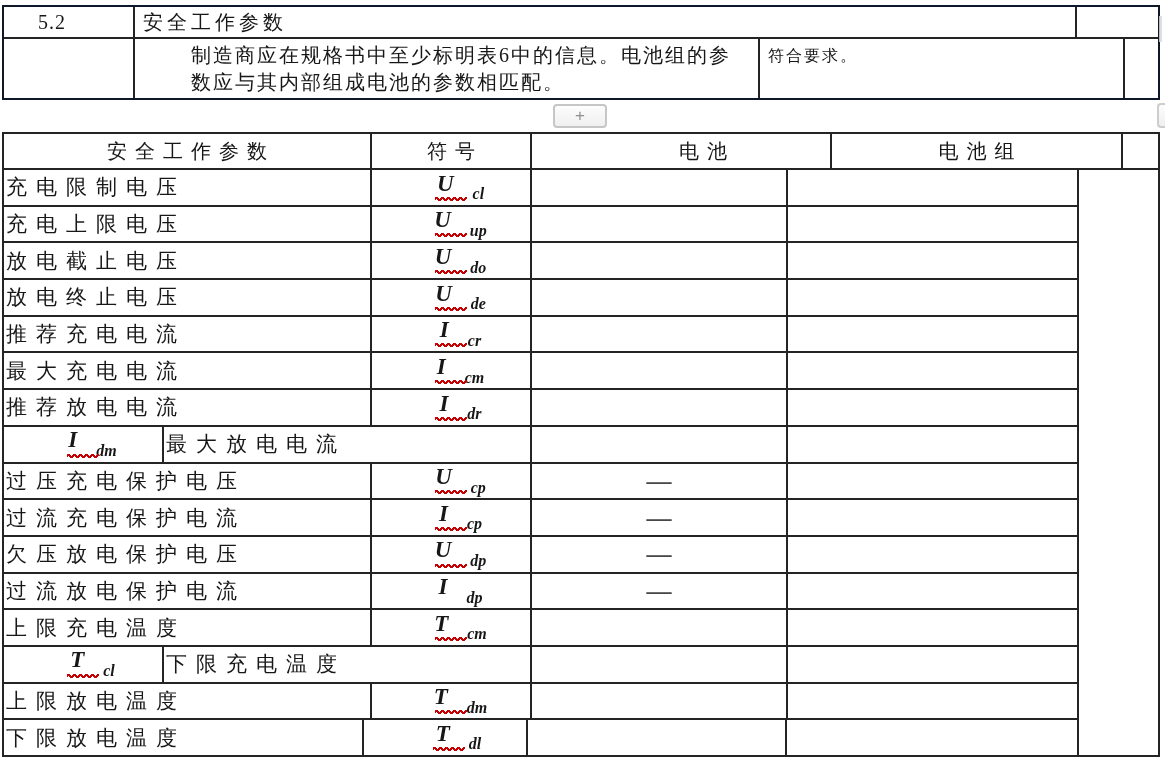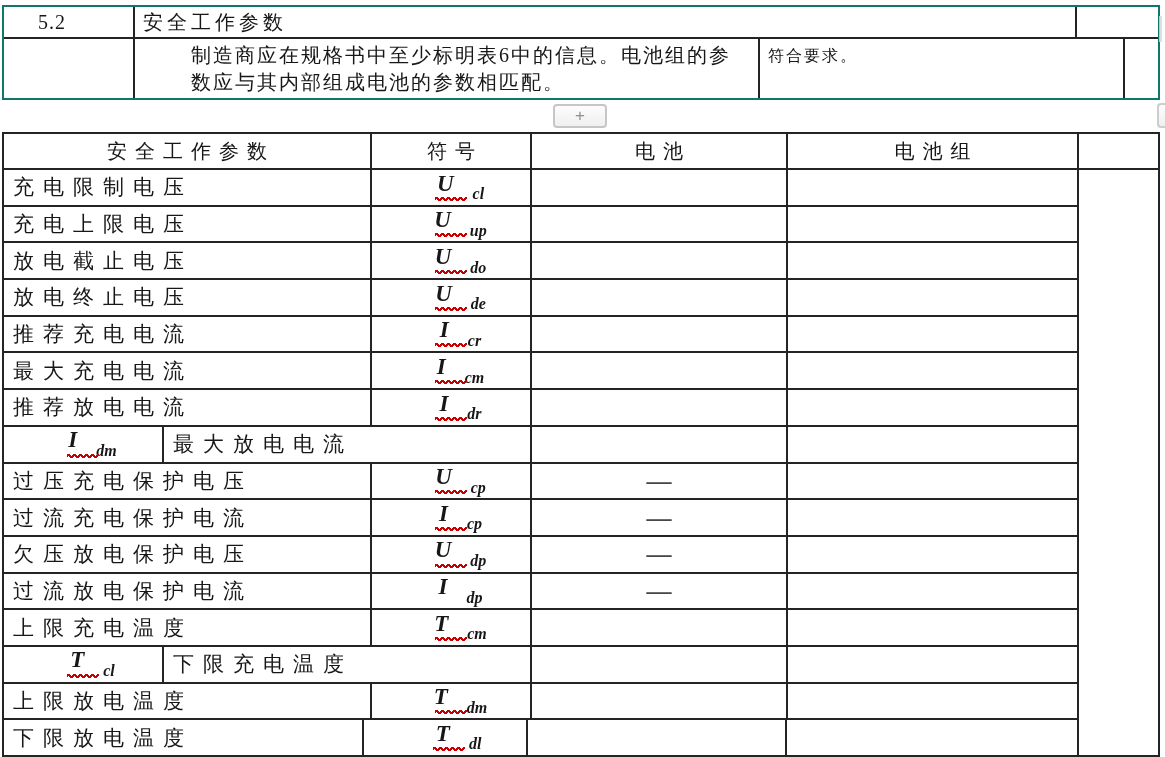--- a/index.html
+++ b/index.html
@@ -6,21 +6,21 @@
   body{
     width:1165px;height:757px;position:relative;background:#ffffff;overflow:hidden;
     font-family:"Liberation Serif","DejaVu Serif","DejaVu Sans",serif;
     color:#171717;
   }
   *{box-sizing:border-box;}
 
   
   .top-table{
     position:absolute;left:2px;top:5px;width:1158px;height:95px;
-    border:2px solid #0f766e;display:flex;flex-direction:column;background:#fff;
+    border:2px solid #0f172a;display:flex;flex-direction:column;background:#fff;
   }
   .top-row1{display:flex;height:33px;border-bottom:2px solid #242424;}
   .top-row2{display:flex;flex:1;}
   .cell{overflow:hidden;}
   .bdr{border-right:2px solid #242424;}
   .clause-col{width:131px;display:flex;align-items:center;padding-left:34px;
     font-size:20px;letter-spacing:1px;}
   .title-col{width:942px;display:flex;align-items:center;padding-left:8px;
     font-size:20px;letter-spacing:4px;}
   .top-narrow{flex:1;}
@@ -48,30 +48,30 @@
   
   .main-table{
     position:absolute;left:2px;top:132px;width:1158px;height:625px;
     border:2px solid #242424;display:flex;flex-direction:column;background:#fff;
   }
   .mt-header{display:flex;height:36px;border-bottom:2px solid #242424;}
   .hc{display:flex;align-items:center;justify-content:center;
     font-size:20px;letter-spacing:8px;padding-left:8px;}
   .hc-param{width:368px;}
   .hc-sym{width:160px;}
-  .hc-cell{width:256px;}
+  .hc-cell{width:256px;margin-left:44px;}
   .hc-pack{width:291px;}
   .hc-narrow{flex:1;padding:0;}
   .mt-body{display:flex;flex:1;}
   .rows-col{width:1075px;display:flex;flex-direction:column;}
   .merged-col{flex:1;}
   .tr{display:flex;flex:1 1 0;border-bottom:2px solid #242424;}
   .tr:last-child{border-bottom:none;gap:8px;}
   .td{height:100%;}
-  .c-param{width:368px;display:flex;align-items:center;padding-left:9px;
+  .c-param{width:368px;display:flex;align-items:center;padding-left:2px;
     font-size:21px;letter-spacing:9px;white-space:nowrap;}
   .c-sym{width:160px;position:relative;display:flex;align-items:center;justify-content:center;}
   .c-cell{width:256px;display:flex;align-items:center;justify-content:center;
     font-size:25px;font-weight:bold;color:#474747;}
   .c-pack{width:291px;}
 
   .sym{font-style:italic;font-weight:bold;font-size:23px;line-height:1;
     position:relative;top:-2px;}
   .sym sub{font-size:16px;font-weight:bold;letter-spacing:0;position:relative;top:3px;left:19px;}
   .squig{

